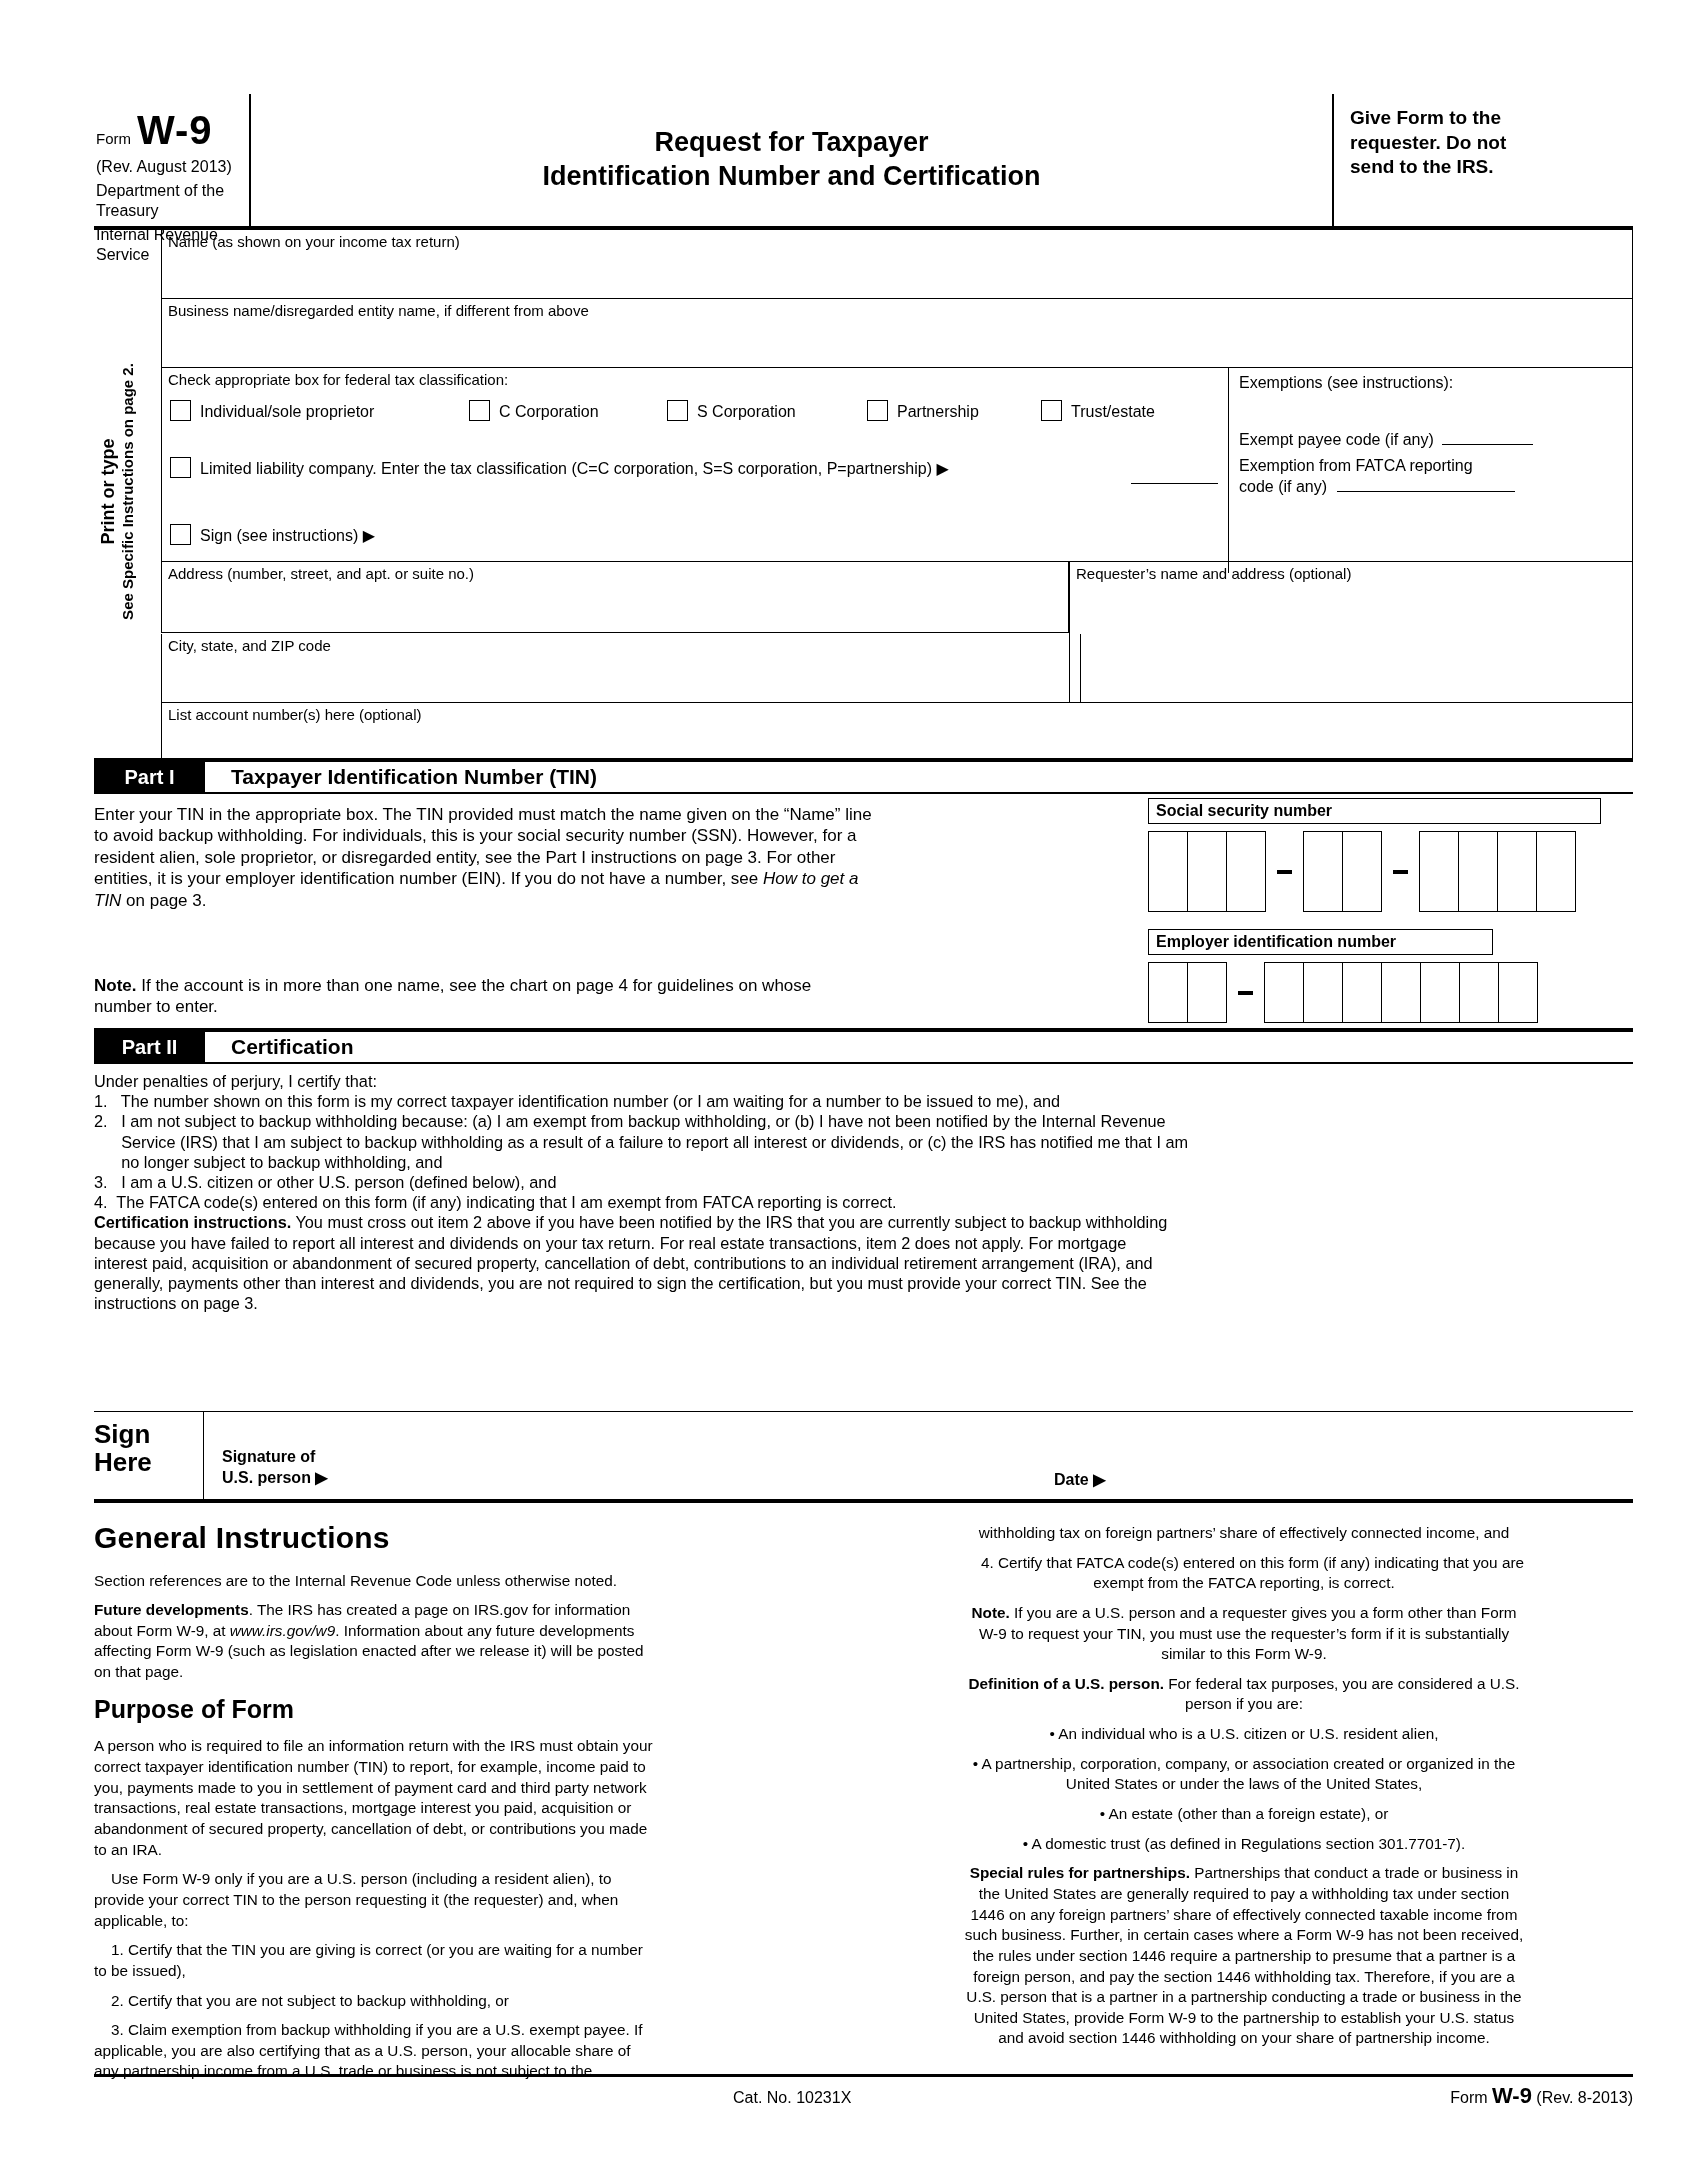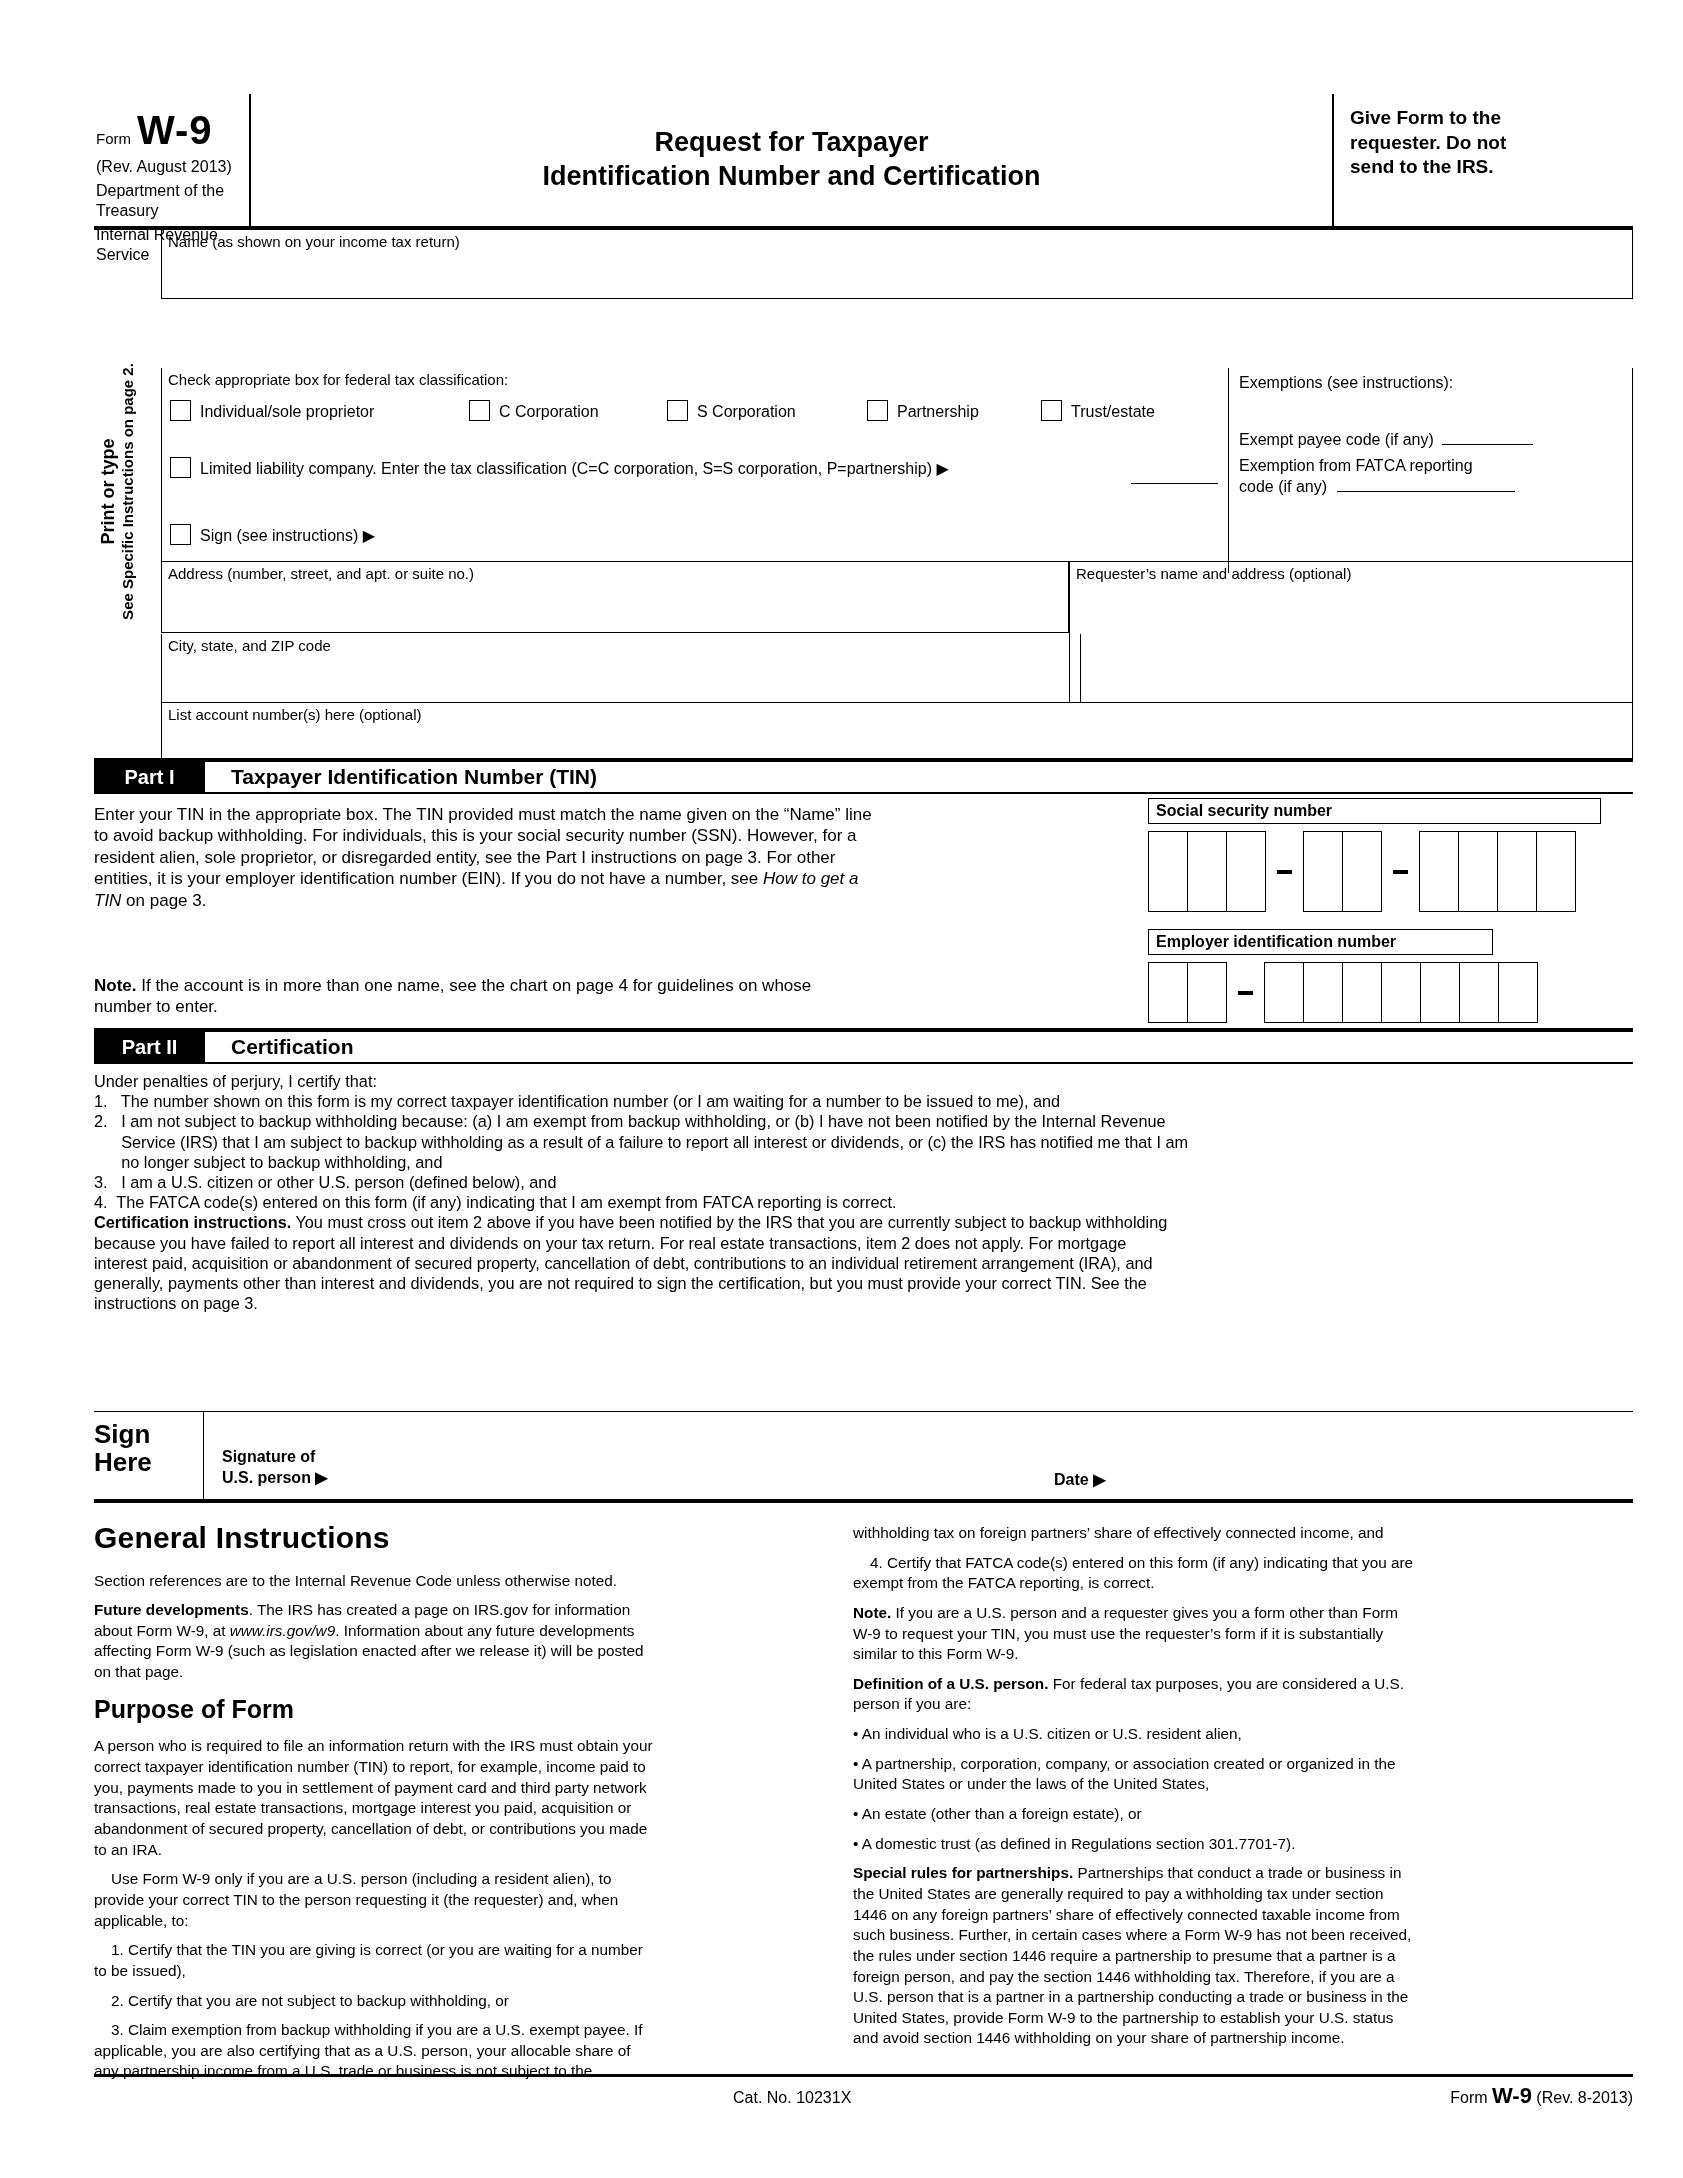--- a/index.html
+++ b/index.html
@@ -75,21 +75,21 @@
   .sign-left{width:109px;border-right:1px solid #000;font-size:26px;font-weight:bold;line-height:1.08;
              padding-top:8px;white-space:pre-line;}
   .sign-sig{align-self:flex-end;padding:0 0 10px 18px;font-size:16px;font-weight:bold;line-height:1.3;
             white-space:pre-line;}
   .sign-date{position:absolute;left:960px;bottom:10px;font-size:16px;font-weight:bold;}
 
   
   .gi{font-size:15.3px;line-height:1.35;}
   .gi p{margin:0 0 9px 0;}
   .gi-left{left:94px;top:1518px;width:688px;}
-  .gi-right{left:853px;top:1523px;width:782px;}
+  .gi-right{left:853px;top:1523px;width:782px;text-align:center;}
   .gi-h1{font-size:30px;font-weight:bold;margin:0 0 12px 0;letter-spacing:0.2px;}
   .gi-h2{font-size:25px;font-weight:bold;margin:10px 0 10px 0;}
   .lead{font-weight:bold;}
   .it{font-style:italic;}
 
   
   .footline{left:94px;top:2074px;width:1539px;border-top:3px solid #000;height:0;}
   .cat{left:733px;top:2089px;font-size:16px;}
   .formfoot{top:2083px;right:50px;font-size:16px;}
   .formfoot .num{font-size:22px;font-weight:bold;}
@@ -117,20 +117,23 @@
 
   <div class="abs sidebar">
     <div class="sb1">Print or type</div>
     <div class="sb2">See Specific Instructions on page 2.</div>
   </div>
 
   <div class="abs frow f-name">
     <div class="flabel">Name (as shown on your income tax return)</div>
   </div>
 
+  <div class="abs frow f-business">
+    <div class="flabel">Business name/disregarded entity name, if different from above</div>
+  </div>
 
   <div class="abs frow f-class">
     <div class="class-left">
       <div class="cb-item" style="left:6px;top:3px;font-size:15px;">Check appropriate box for federal tax classification:</div>
       <div class="cb-item" style="left:8px;top:32px;">
         <span class="cbox"></span><span>Individual/sole proprietor</span>
       </div>
       <div class="cb-item" style="left:307px;top:32px;">
         <span class="cbox"></span><span>C Corporation</span>
       </div>

